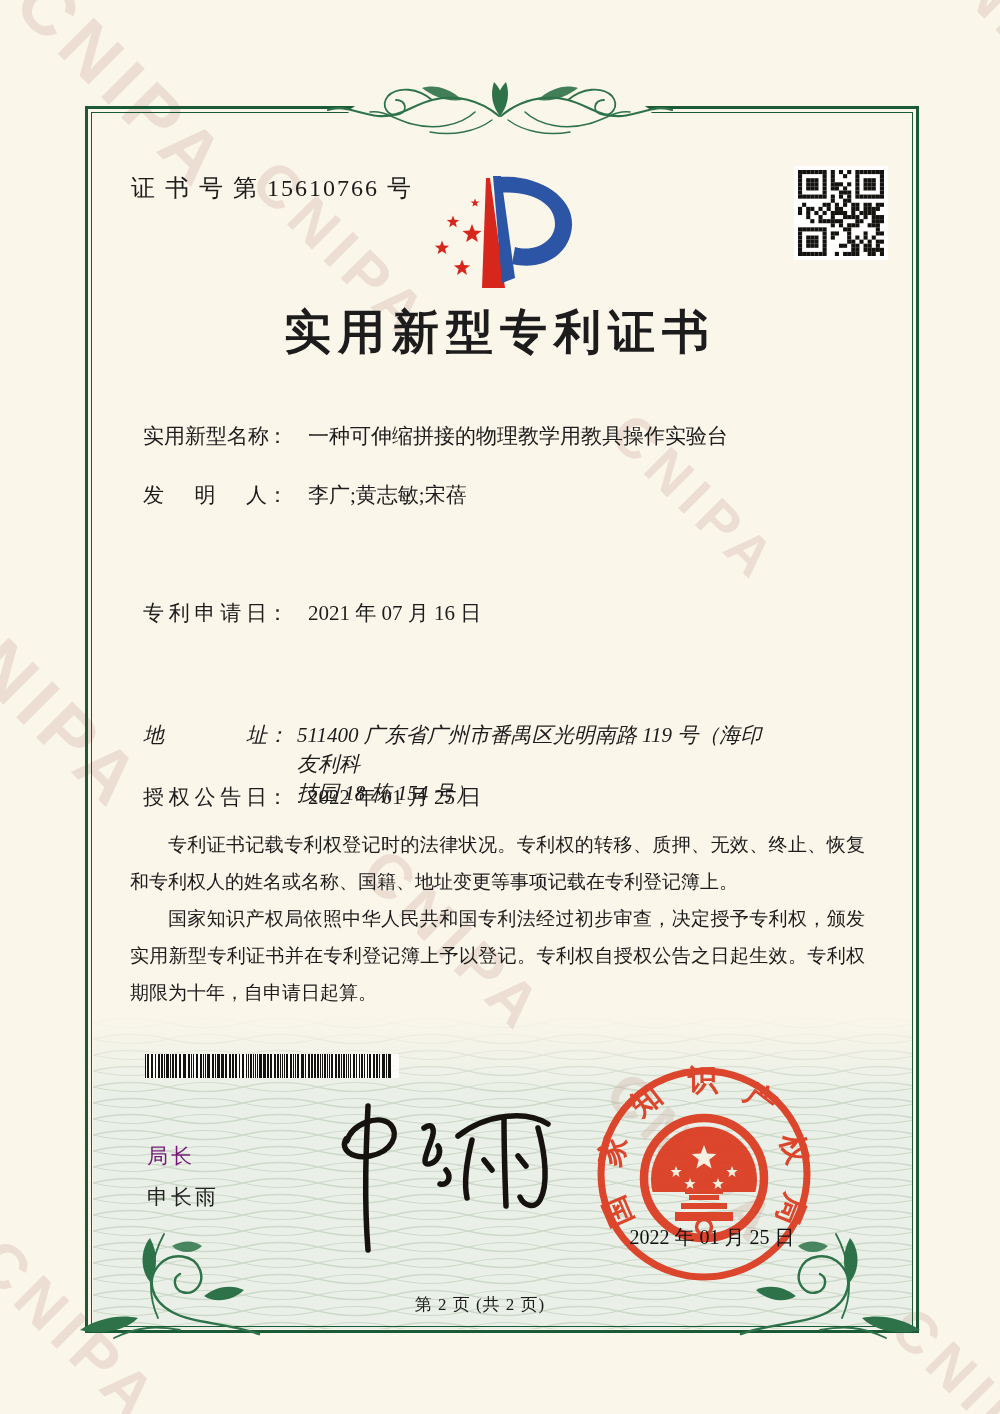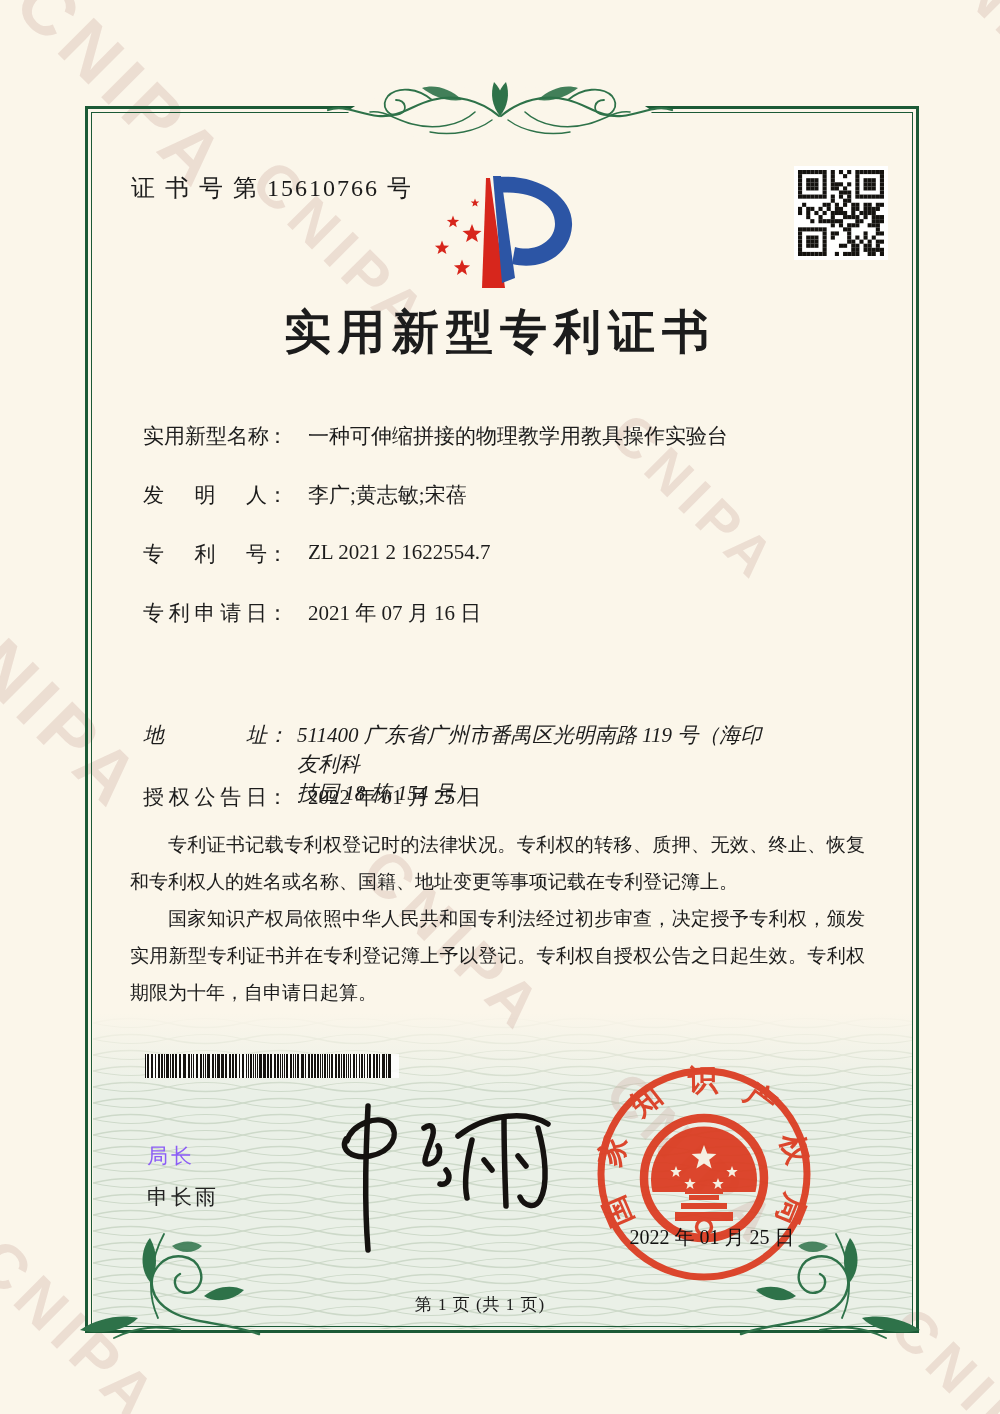--- a/index.html
+++ b/index.html
@@ -51,21 +51,21 @@
   
   .body-text{position:absolute;left:130px;top:826px;width:735px;z-index:4;
     font-size:19px;line-height:37px;text-align:justify;}
   .body-text p{margin:0;text-indent:2em;}
   
   .barcode{position:absolute;left:145px;top:1054px;width:254px;height:24px;z-index:4;
     display:flex;align-items:stretch;background:rgba(255,255,255,0.8);}
   .barcode div{background:#14120f;flex:0 0 auto;}
   
   .signer-title{position:absolute;left:147px;top:1142px;font-size:21px;z-index:4;
-    font-family:"Liberation Sans","DejaVu Sans",sans-serif;letter-spacing:3px;color:#8b5cf6;}
+    font-family:"Liberation Sans","DejaVu Sans",sans-serif;letter-spacing:3px;color:#701a75;}
   .signer-name{position:absolute;left:147px;top:1183px;font-size:21px;z-index:4;
     font-family:"Liberation Sans","DejaVu Sans",sans-serif;letter-spacing:3px;color:#222;}
   .sig{position:absolute;left:300px;top:1088px;width:280px;height:175px;z-index:4;}
   
   .seal{position:absolute;left:590px;top:1058px;width:230px;height:232px;z-index:4;opacity:.93;}
   .seal-date{position:absolute;left:612px;top:1224px;width:200px;text-align:center;
     font-size:20px;z-index:5;color:#111;}
   
   .page-info{position:absolute;left:380px;top:1293px;width:200px;text-align:center;
     font-size:17px;z-index:5;letter-spacing:1px;}
@@ -394,23 +394,20 @@
   </svg>
 
   <div class="doc-title">实用新型专利证书</div>
 
   <div class="frow r1">
     <span class="flabel">实用新型名称</span><span class="fcolon">：</span><span class="fvalue">一种可伸缩拼接的物理教学用教具操作实验台</span>
   </div>
   <div class="frow r2">
     <span class="flabel">发 明 人</span><span class="fcolon">：</span><span class="fvalue">李广;黄志敏;宋蓓</span>
   </div>
-  <div class="frow r3">
-    <span class="flabel">专 利 号</span><span class="fcolon">：</span><span class="fvalue">ZL 2021 2 1622554.7</span>
-  </div>
   <div class="frow r4">
     <span class="flabel">专利申请日</span><span class="fcolon">：</span><span class="fvalue">2021 年 07 月 16 日</span>
   </div>
   <div class="frow r6">
     <span class="flabel">地 址</span><span class="fcolon">：</span><span class="addr-lines"><span>511400 广东省广州市番禺区光明南路 119 号（海印友利科</span><br><span>技园 18 栋 154 号）</span></span>
   </div>
   <div class="frow r7">
     <span class="flabel">授权公告日</span><span class="fcolon">：</span><span class="fvalue">2022 年 01 月 25 日</span>
   </div>
 
@@ -544,15 +541,15 @@
       <rect x="99" y="137" width="30" height="5" fill="#db3a1f"></rect>
       <rect x="95" y="134" width="38" height="2" fill="#db3a1f"></rect>
       <rect x="91" y="145" width="46" height="6" fill="#db3a1f"></rect>
       <rect x="85" y="154" width="58" height="9" fill="#db3a1f"></rect>
       <circle cx="114" cy="169" r="7.5" fill="none" stroke="#db3a1f" stroke-width="3.5"></circle>
       <rect x="108" y="174" width="12" height="4" fill="#db3a1f"></rect>
     </g>
   </svg>
   <div class="seal-date">2022 年 01 月 25 日</div>
 
-  <div class="page-info">第 1 页 (共 1 页)</div>
+  <div class="page-info">第 2 页 (共 2 页)</div>
 
 </div>
 
 </body></html>

